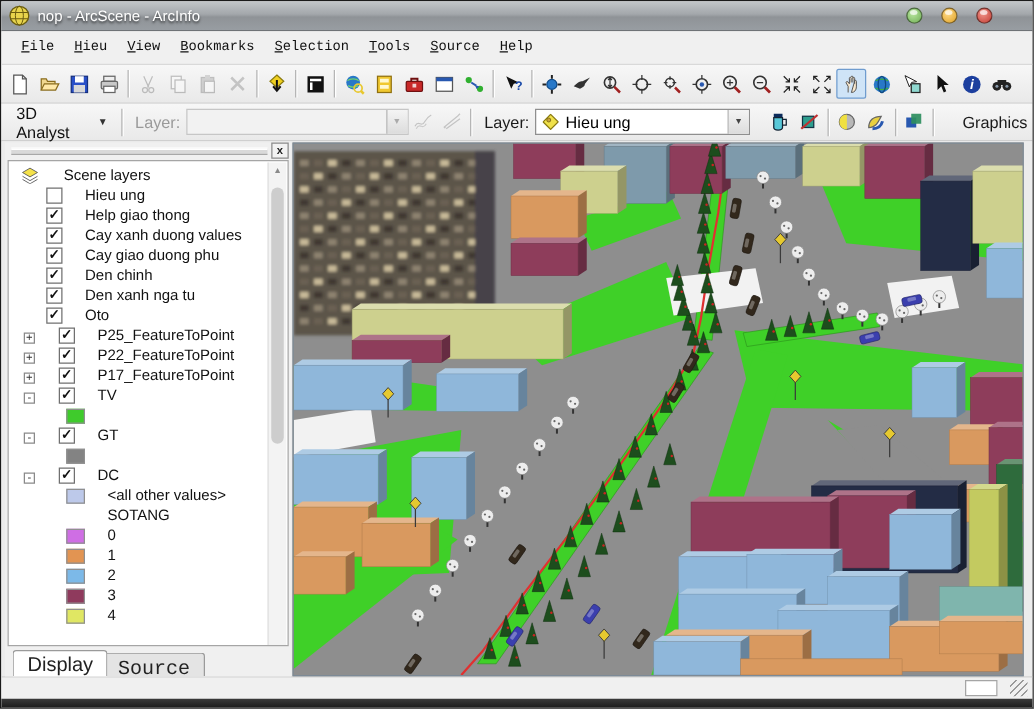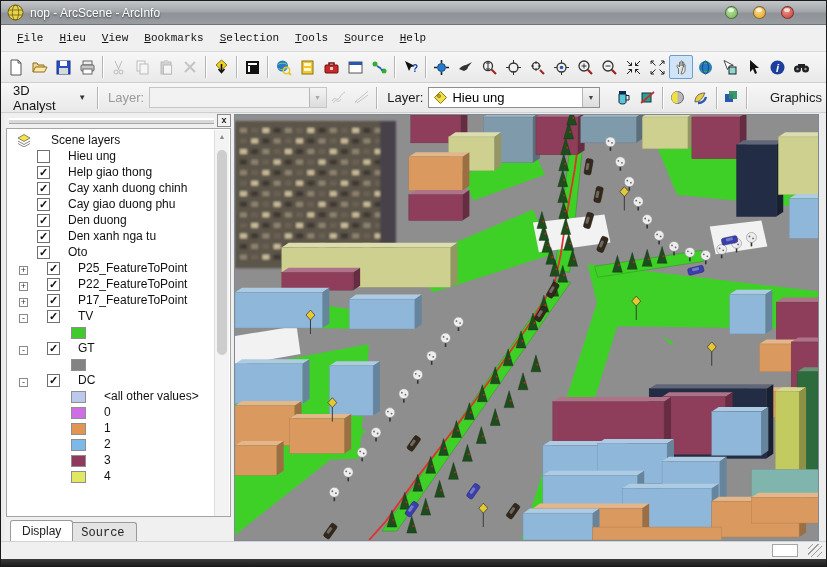--- a/index.html
+++ b/index.html
@@ -54,26 +54,26 @@
   .griplines { flex:1; height:6px; border-top:1px solid #fff; border-bottom:1px solid #a8a8a8; margin:0 3px; box-shadow:0 1px 0 #fff inset; background:linear-gradient(#d9d9d9,#d9d9d9); }
   .tocclose { width:14px; height:13px; border:1px solid #8a8a8a; background:#f2f2f2; font-size:9px; line-height:10px; text-align:center; font-weight:bold; color:#222; cursor:pointer; }
   .toctree { flex:1; background:#fff; border:1px solid #a5a5a5; margin:1px 2px 0 2px; position:relative; overflow:hidden; font-size:12px; }
   .treeinner { position:absolute; inset:2px 16px 0 0; }
   .trow { height:16px; display:flex; align-items:flex-end; white-space:nowrap; cursor:default;gap:11px; }
   .trow .lab { margin-left:7px; color:#111; }
   .cb { width:13px; height:13px; border:1px solid #707070; background:#fff; flex:0 0 auto; font-size:11px; line-height:11px; text-align:center; font-weight:bold; color:#111; }
   .exp { width:9px; height:9px; border:1px solid #898989; background:#fff; font-size:9px; line-height:7px; text-align:center; color:#333; margin-right:8px; flex:0 0 auto; }
   .swatch { width:15px; height:12px; border:1px solid #8f8f8f; flex:0 0 auto; }
   .swatch.ghost { border-color:transparent; background:transparent !important; }
-  .ind-root{padding-left:10px;} .ind-lyr{padding-left:30px;} .ind-grp{padding-left:12px;} .ind-leg{padding-left:64px;}
+  .ind-root{padding-left:10px;} .ind-lyr{padding-left:30px;} .ind-grp{padding-left:12px;} .ind-leg{padding-left:46px;}
   .tocsb { position:absolute; top:1px; right:1px; bottom:0; width:15px; background:#f3f3f3; border-left:1px solid #e0e0e0; }
   .tocsb .arr { height:14px; font-size:7px; color:#8a8a8a; text-align:center; line-height:14px; }
   .tocsb .thumb { position:absolute; left:2px; right:2px; top:20px; height:205px; background:#cdcdcd; border-radius:6px; }
   .toctabs { height:24px; display:flex; align-items:flex-end; padding-left:6px; background:#f0f0f0; }
-  .ttab { font-size:12px; padding:3px 11px; border:1px solid #9a9a9a; border-bottom:none; border-radius:3px 3px 0 0; background:#e4e4e4; color:#222; margin-right:-4px; position:relative; cursor:pointer; }
+  .ttab { font-size:16px; padding:3px 11px; border:1px solid #9a9a9a; border-bottom:none; border-radius:3px 3px 0 0; background:#e4e4e4; color:#222; margin-right:-4px; position:relative; cursor:pointer; }
   .ttab.active { background:#fff; z-index:2; height:21px; }
   .ttab.back { z-index:1; height:19px;font-family:Liberation Mono, monospace; }
 
   
   .scene { flex:1; border:1px solid #7d8a96; background:#8e8e8e; position:relative; }
   .scene svg { display:block; width:100%; height:100%; }
 
   
   .statusbar { height:18px; background:#f0f0f0; border-top:1px solid #d2d2d2; display:flex; align-items:center; justify-content:flex-end; padding-right:4px; gap:10px; }
   .coordbox { width:26px; height:13px; background:#fff; border:1px solid #a5a5a5; }
@@ -421,29 +421,29 @@
           <div class="trow ind-lyr">
               <span class="cb"></span>
               <span class="lab">Hieu ung</span>
             </div>
           <div class="trow ind-lyr">
               <span class="cb">✓</span>
               <span class="lab">Help giao thong</span>
             </div>
           <div class="trow ind-lyr">
               <span class="cb">✓</span>
-              <span class="lab">Cay xanh duong chinh</span>
+              <span class="lab">Cay xanh duong values</span>
             </div>
           <div class="trow ind-lyr">
               <span class="cb">✓</span>
               <span class="lab">Cay giao duong phu</span>
             </div>
           <div class="trow ind-lyr">
               <span class="cb">✓</span>
-              <span class="lab">Den duong</span>
+              <span class="lab">Den chinh</span>
             </div>
           <div class="trow ind-lyr">
               <span class="cb">✓</span>
               <span class="lab">Den xanh nga tu</span>
             </div>
           <div class="trow ind-lyr">
               <span class="cb">✓</span>
               <span class="lab">Oto</span>
             </div>
           <div class="trow ind-grp">
@@ -478,20 +478,24 @@
               <span class="swatch" style="background-color: rgb(131, 131, 131);"></span>
             </div>
           <div class="trow ind-grp">
               <span class="exp">-</span>
               <span class="cb">✓</span>
               <span class="lab">DC</span>
             </div>
           <div class="trow ind-leg">
               <span class="swatch" style="background-color: rgb(189, 201, 234);"></span>
               <span class="lab">&lt;all other values&gt;</span>
+            </div>
+          <div class="trow ind-leg">
+              <span class="swatch ghost"></span>
+              <span class="lab">SOTANG</span>
             </div>
           <div class="trow ind-leg">
               <span class="swatch" style="background-color: rgb(207, 110, 228);"></span>
               <span class="lab">0</span>
             </div>
           <div class="trow ind-leg">
               <span class="swatch" style="background-color: rgb(226, 148, 82);"></span>
               <span class="lab">1</span>
             </div>
           <div class="trow ind-leg">

